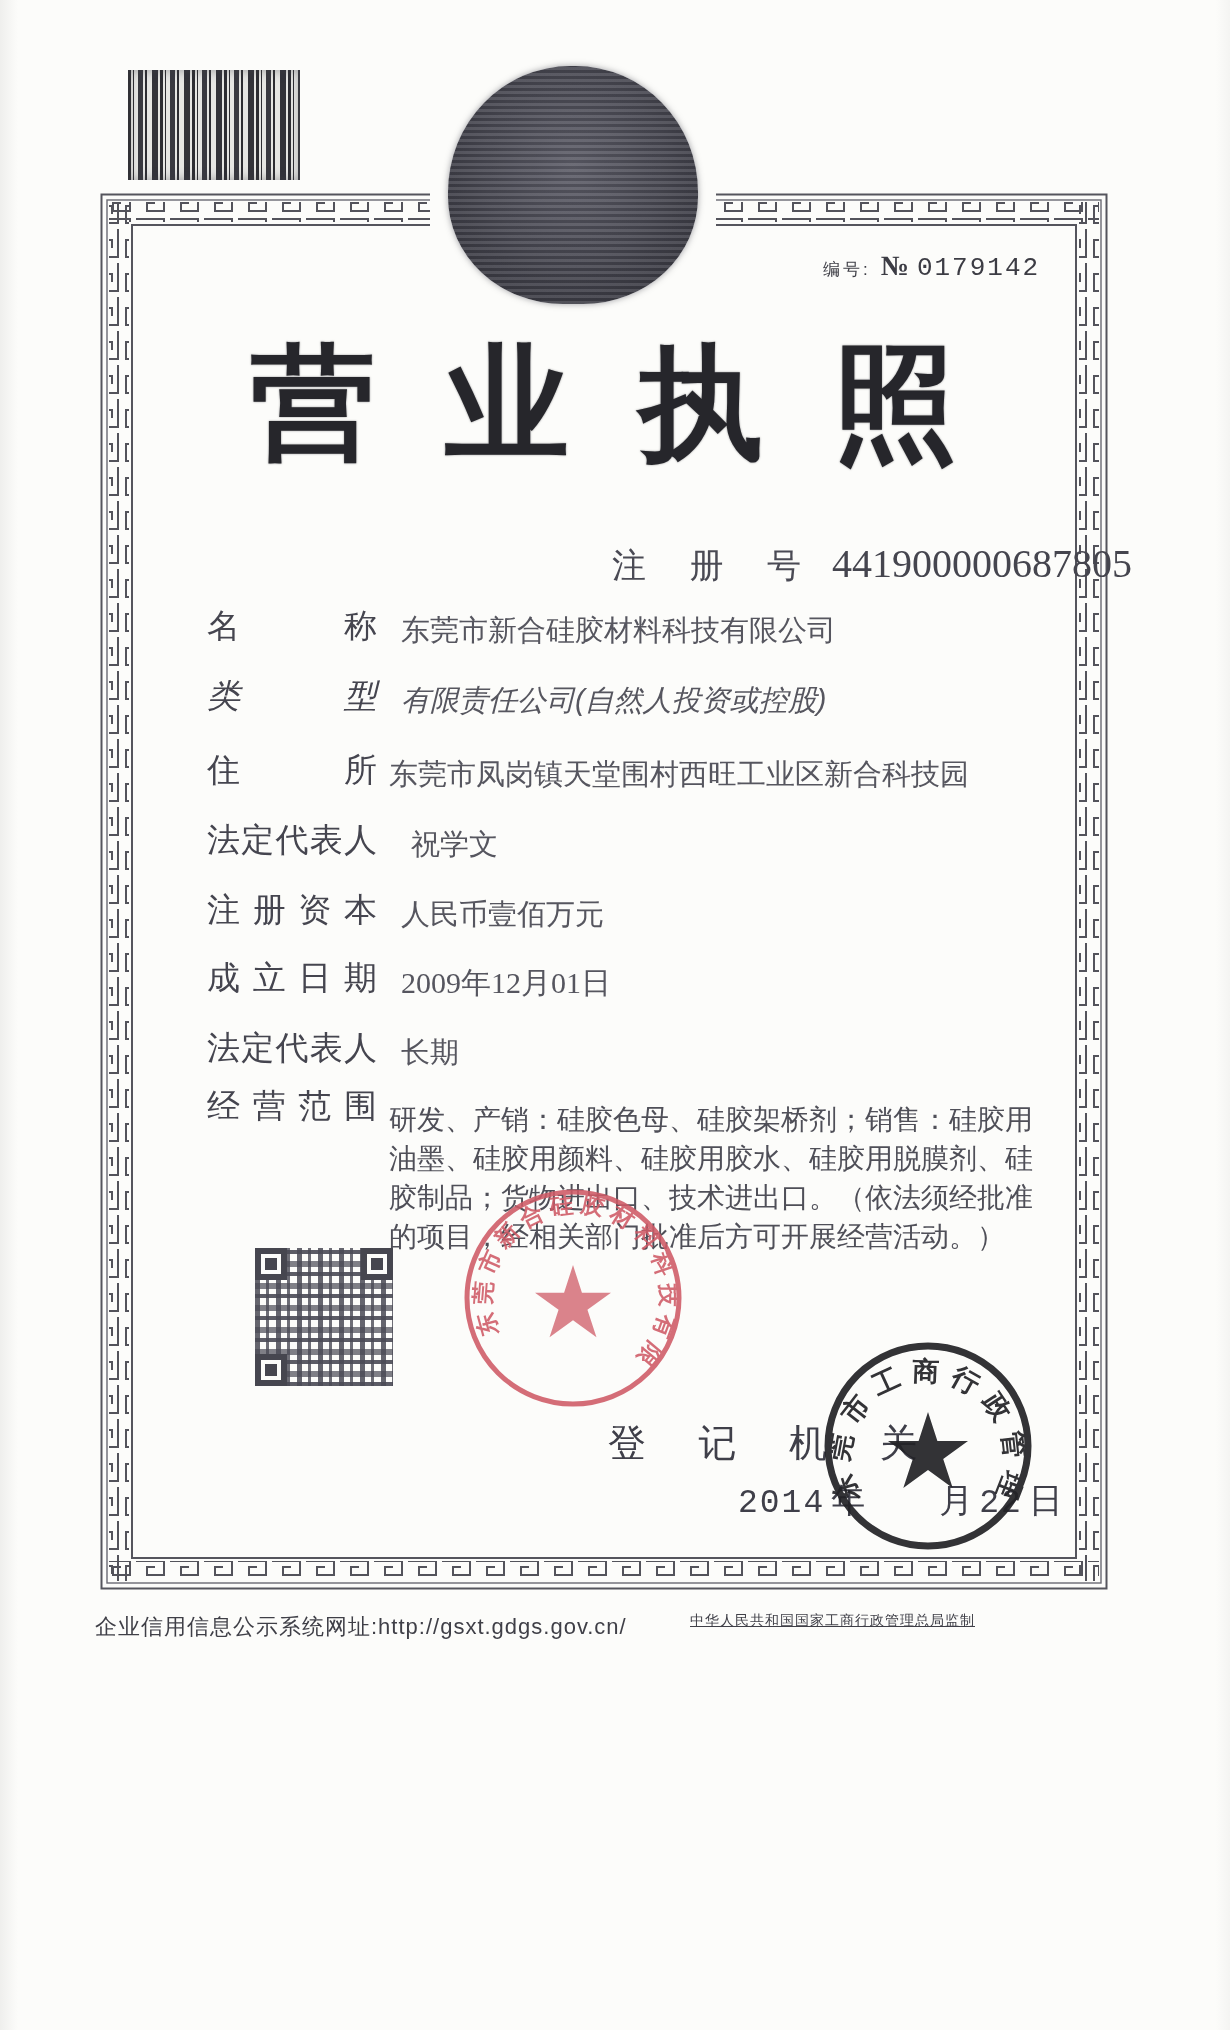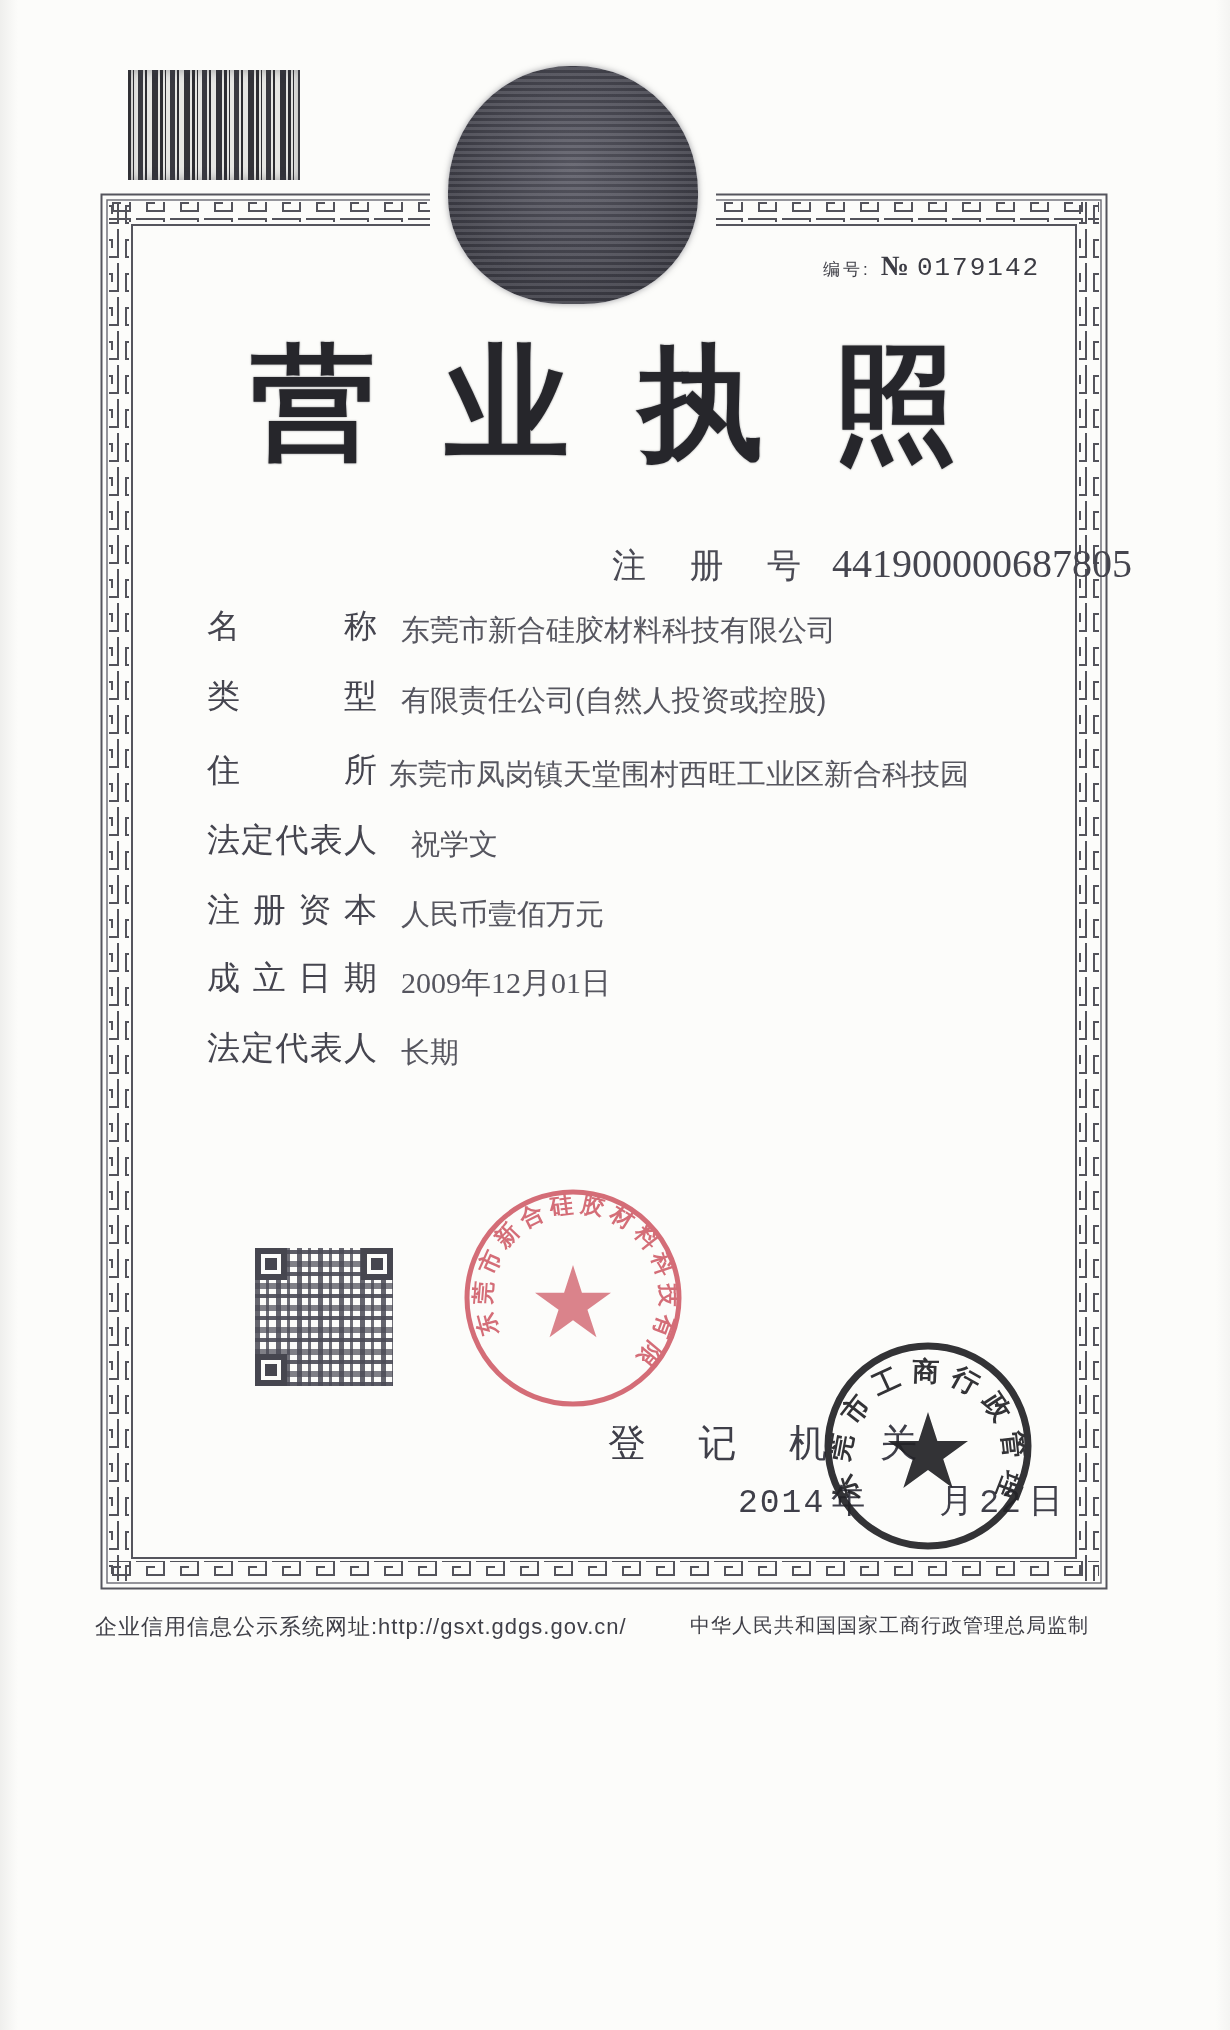--- a/index.html
+++ b/index.html
@@ -74,21 +74,21 @@
   .field-label{
     width:170px;flex:none;
     font-size:33px;color:#45454f;font-weight:500;
     text-align:justify;text-align-last:justify;
     line-height:1.1;
   }
   .field-value{
     margin-left:24px;margin-top:5px;
     font-size:29px;color:#56565f;white-space:nowrap;line-height:1.2;
   }
-  .r0{top:608px;} .r1{top:678px;} .r2{top:752px;} .r3{top:822px;gap:10px;}
+  .r0{top:608px;} .r1{top:678px;font-style:italic;} .r2{top:752px;} .r3{top:822px;gap:10px;}
   .r4{top:892px;} .r5{top:960px;} .r6{top:1030px;} .r7{top:1088px;}
   .r2 .field-value, .r7 .field-value{margin-left:12px;}
   .r5 .field-value{font-family:"Liberation Serif", serif;font-size:30px;}
   .r7 .field-value{
     white-space:normal;width:655px;font-size:28px;line-height:39px;color:#4f4f58;margin-top:12px;
   }
 
   
   .qr{
     position:absolute;left:255px;top:1248px;width:138px;height:138px;
@@ -106,21 +106,21 @@
 
   
   .registry{position:absolute;left:608px;top:1418px;font-size:38px;color:#3f3f49;letter-spacing:21px;white-space:nowrap;}
   .dateline{position:absolute;left:738px;top:1478px;font-size:34px;color:#3f3f49;white-space:nowrap;z-index:5;display:flex;align-items:baseline;}
   .dateline .num{font-family:"Liberation Mono", monospace;font-size:33px;letter-spacing:2px;}
   .dateline .unit{margin:0 6px;}
   .dateline .gap{display:inline-block;width:62px;}
 
   
   .footer-left{position:absolute;left:95px;top:1612px;font-size:22px;color:#3f3f47;letter-spacing:1px;}
-  .footer-right{position:absolute;left:690px;top:1612px;font-size:20px;color:#3f3f47;letter-spacing:1px;}
+  .footer-right{position:absolute;left:690px;top:1612px;font-size:14px;color:#3f3f47;letter-spacing:1px;text-decoration:underline;}
 </style>
 </head>
 <body>
 
 <div class="page">
 
   <div class="barcode"></div>
 
   <svg class="frame" viewBox="0 0 1008 1397">
     <defs>
@@ -175,20 +175,24 @@
     <div class="field-value">人民币壹佰万元</div>
   </div>
   <div class="field-row r5">
     <div class="field-label">成立日期</div>
     <div class="field-value">2009年12月01日</div>
   </div>
   <div class="field-row r6">
     <div class="field-label">法定代表人</div>
     <div class="field-value">长期</div>
   </div>
+  <div class="field-row r7">
+    <div class="field-label">经营范围</div>
+    <div class="field-value">研发、产销：硅胶色母、硅胶架桥剂；销售：硅胶用油墨、硅胶用颜料、硅胶用胶水、硅胶用脱膜剂、硅胶制品；货物进出口、技术进出口。（依法须经批准的项目，经相关部门批准后方可开展经营活动。）</div>
+  </div>
 
   <div class="qr">
     <div class="finder tl"></div>
     <div class="finder tr"></div>
     <div class="finder bl"></div>
   </div>
 
   <svg class="seal-red" viewBox="0 0 230 230">
     <circle cx="115" cy="115" r="106" fill="none" stroke="#cf5a66" stroke-width="5"></circle>
     <path id="redArc" d="M 41,150 A 85,85 0 1 1 168,183" fill="none"></path>

